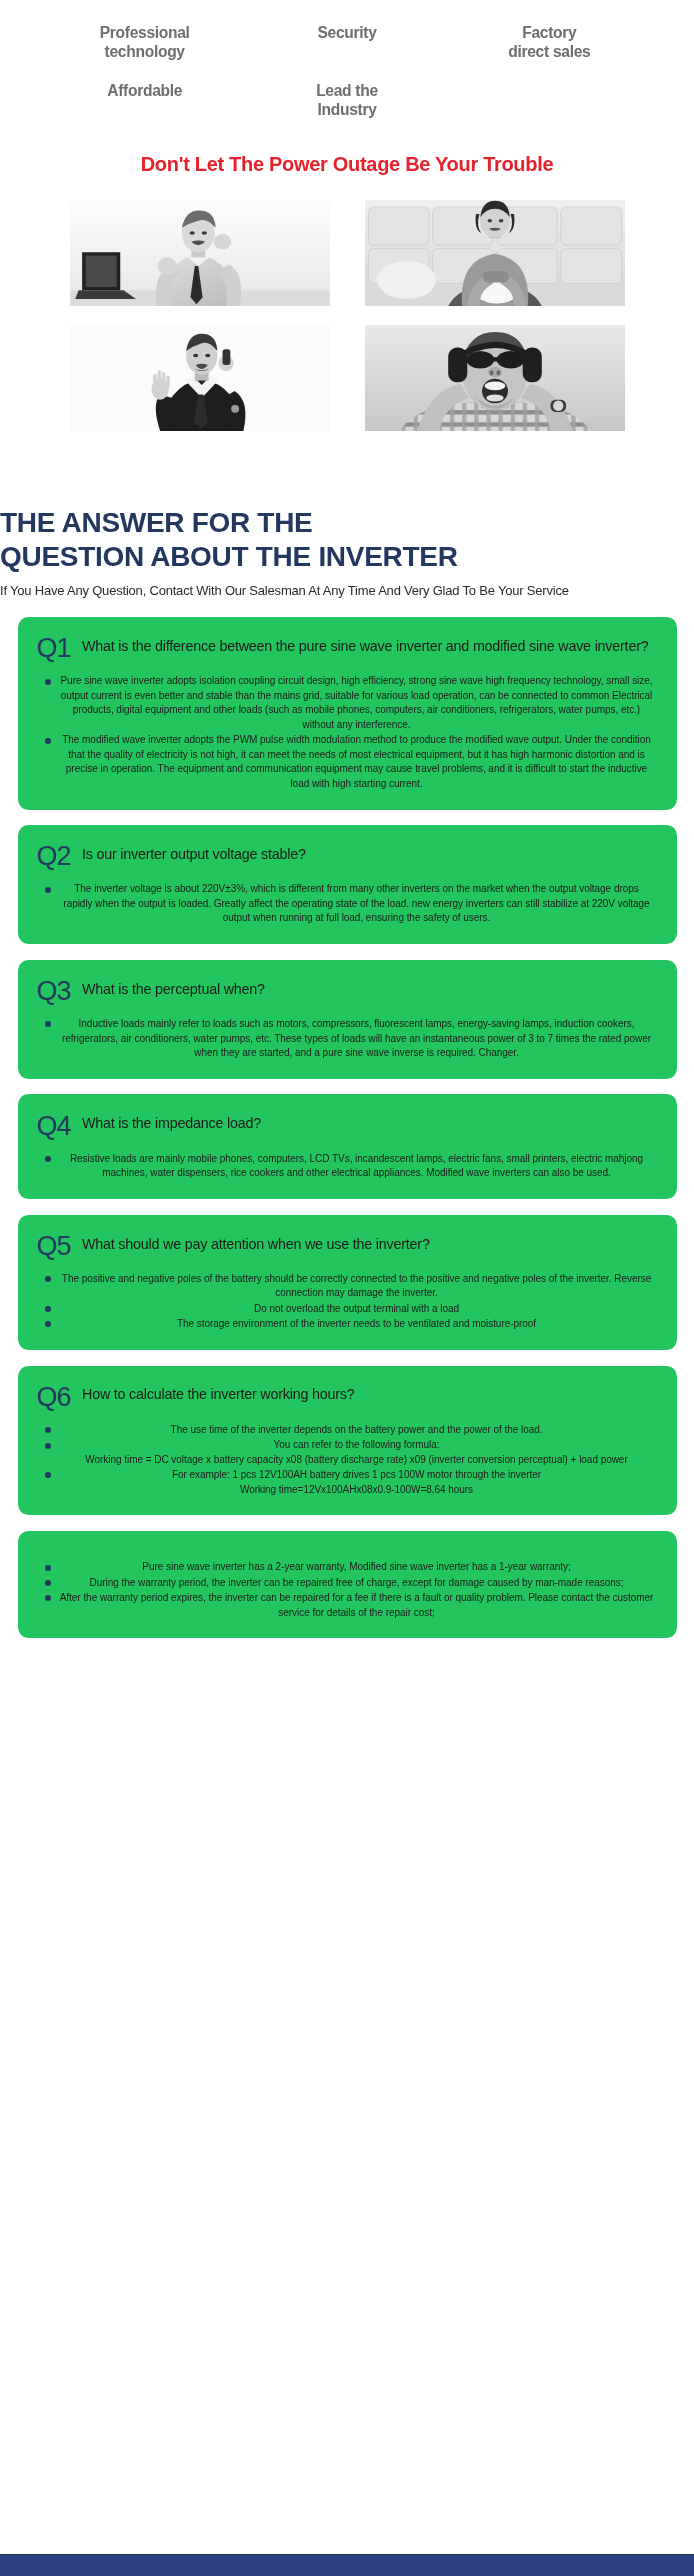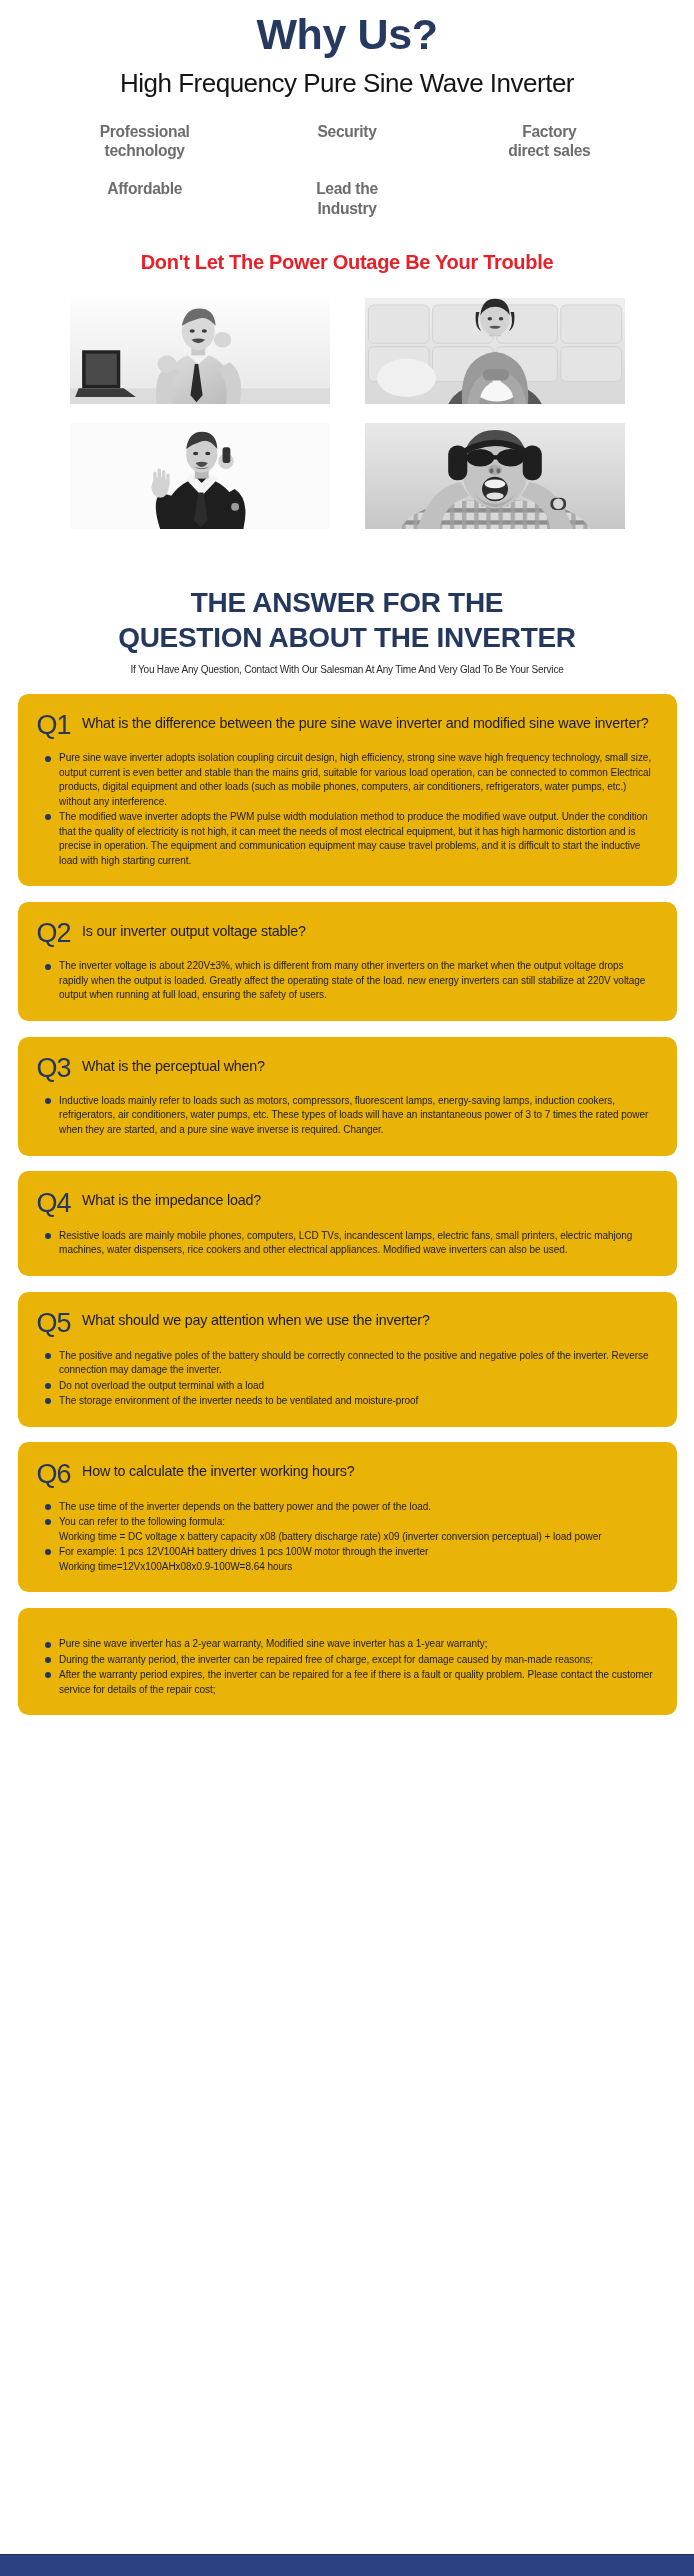--- a/index.html
+++ b/index.html
@@ -89,51 +89,51 @@
     width: 260px;
     height: 106px;
     position: relative;
     overflow: hidden;
     background: #f4f4f4;
   }
   .photo svg { display: block; width: 100%; height: 100%; }
 
   
   .answer-head {
-    margin-top: 57px;
-    text-align: center;
+    margin-top: 75px;
   }
   .answer-head h2 {
     margin: 0;
     font-size: 28px;
     font-weight: bold;
     color: #23375f;
     line-height: 1.23;
     letter-spacing: -0.3px;
   }
   .answer-sub {
     margin-top: 8.7px;
-    font-size: 10px;
+    font-size: 13px;
     color: #2a2a2a;
     letter-spacing: -0.2px;
   }
 
   
   .faq-list {
     margin: 19px auto 0 auto;
     width: 659px;
     display: flex;
     flex-direction: column;
     gap: 15.6px;
   }
   .faq-card {
-    background: #eab308;
+    background: #22c55e;
     border-radius: 10.4px;
     padding: 17.4px 22.6px 17.4px 19px;
     box-sizing: border-box;
+    text-align: center;
   }
   .faq-q-row {
     display: flex;
     align-items: flex-start;
     gap: 11.3px;
   }
   .faq-qnum {
     font-size: 27px;
     color: #24375e;
     line-height: 1.0;
@@ -182,24 +182,20 @@
     background: #2b4182;
     border-top: 0.9px solid #1d2f63;
   }
   .spacer-bottom { height: 42px; }
 </style>
 </head>
 <body>
 
 <div class="page">
 
-  <div class="hero">
-    <h1 class="hero-title">Why Us?</h1>
-    <div class="hero-subtitle">High Frequency Pure Sine Wave Inverter</div>
-  </div>
 
   <div class="features">
     <div class="feature" style="white-space:pre-line">Professional
 technology</div>
     <div class="feature" style="white-space:pre-line">Security</div>
     <div class="feature" style="white-space:pre-line">Factory
 direct sales</div>
     <div class="feature" style="white-space:pre-line">Affordable</div>
     <div class="feature" style="white-space:pre-line">Lead the
 Industry</div>

